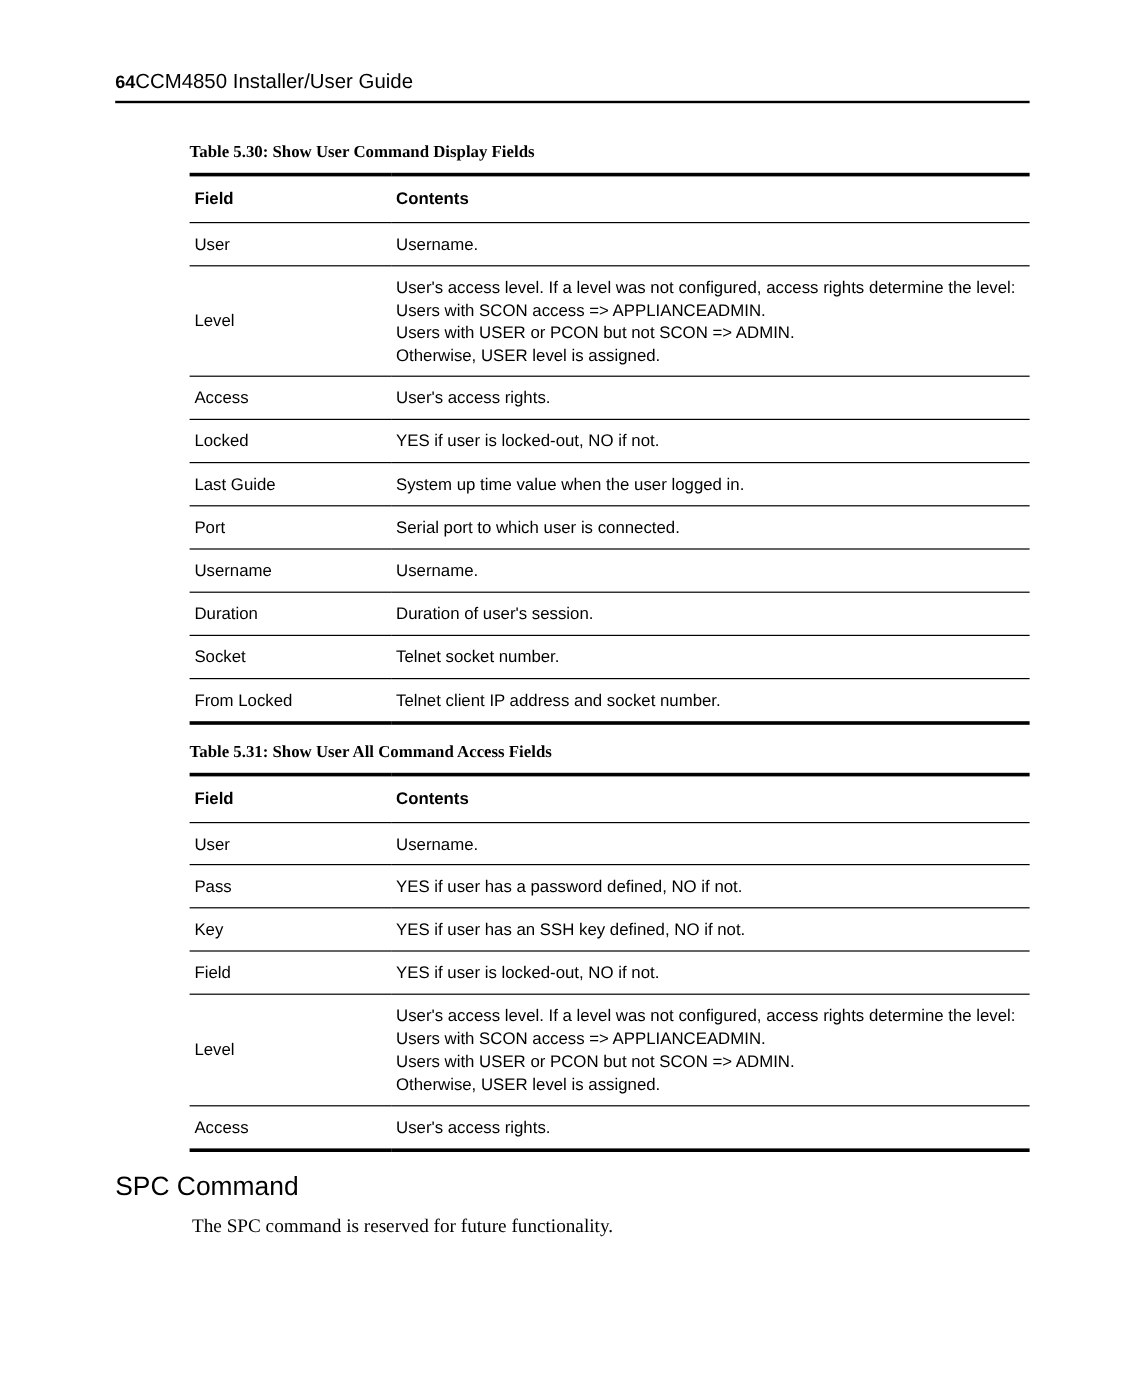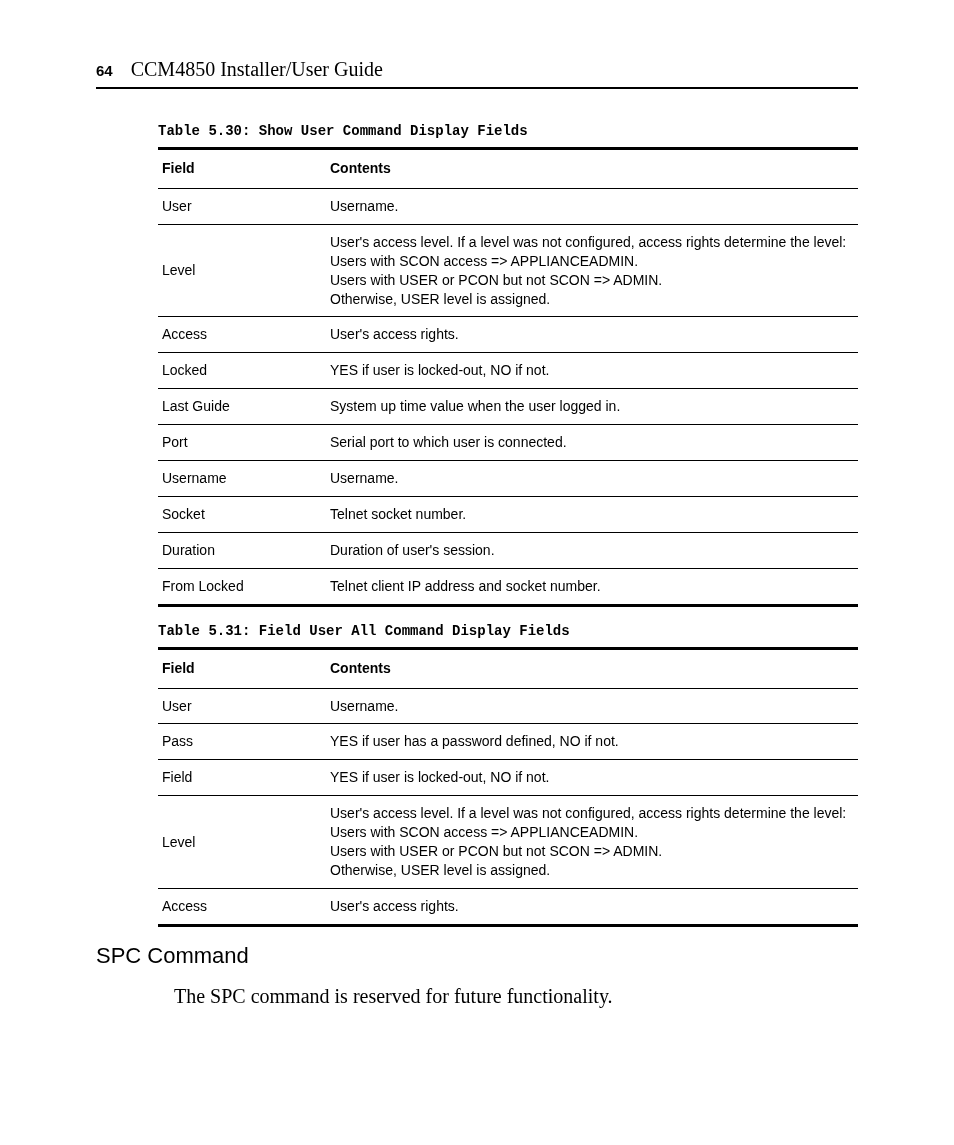--- a/index.html
+++ b/index.html
@@ -8,39 +8,38 @@
     color: #000;
     background: #fff;
     margin: 0;
     padding: 58px 96px 60px 96px;
     width: 954px;
     box-sizing: border-box;
   }
   .header-line {
     display: flex;
     align-items: baseline;
-    gap: 18px;
     padding-bottom: 6px;
     border-bottom: 2.5px solid #000;
     margin-bottom: 34px;
   }
   .page-number {
     font-weight: bold;
     font-family: Arial, Helvetica, sans-serif;
     font-size: 15px;
   }
   .guide-title {
-    font-family: Liberation Serif, serif;
-    font-size: 20px;
+    font-family: Liberation Sans, sans-serif;
+    font-size: 17px;
   }
   .content-indent {
     margin-left: 62px;
   }
   .table-caption {
-    font-family: Liberation Mono, monospace;
+    font-family: Liberation Serif, serif;
     font-weight: bold;
     font-size: 14px;
     margin-bottom: 8px;
   }
   table {
     width: 100%;
     border-collapse: collapse;
     font-family: Arial, Helvetica, sans-serif;
     font-size: 14px;
     border-top: 3px solid #000;
@@ -71,22 +70,22 @@
     margin: 4px 0 28px 0;
   }
   h2.section-heading {
     font-family: Arial, Helvetica, sans-serif;
     font-weight: normal;
     font-size: 22px;
     margin: 16px 0 12px 0;
   }
   .spc-text {
     font-family: "Times New Roman", Times, serif;
-    font-size: 20px;
-    margin: 16px;
+    font-size: 16px;
+    margin: 2px;
   }
   .multiline {
     white-space: pre-line;
   }
 </style>
 </head>
 <body>
 
 <div class="header-line">
   <span class="page-number">64</span>
@@ -129,51 +128,55 @@
         </tr>
         <tr>
           <td class="col-field">Port</td>
           <td class="multiline">Serial port to which user is connected.</td>
         </tr>
         <tr>
           <td class="col-field">Username</td>
           <td class="multiline">Username.</td>
         </tr>
         <tr>
+          <td class="col-field">Duration</td>
+          <td class="multiline">Duration of user's session.</td>
+        </tr>
+        <tr>
           <td class="col-field">Socket</td>
           <td class="multiline">Telnet socket number.</td>
-        </tr>
-        <tr>
-          <td class="col-field">Duration</td>
-          <td class="multiline">Duration of user's session.</td>
         </tr>
         <tr>
           <td class="col-field">From Locked</td>
           <td class="multiline">Telnet client IP address and socket number.</td>
         </tr>
       </tbody>
   </table>
 
 
-  <div class="table-caption">Table 5.31: Field User All Command Display Fields</div>
+  <div class="table-caption">Table 5.31: Show User All Command Access Fields</div>
   <table>
     <thead>
       <tr>
         <th class="col-field">Field</th>
         <th>Contents</th>
       </tr>
     </thead>
     <tbody>
         <tr>
           <td class="col-field">User</td>
           <td class="multiline">Username.</td>
         </tr>
         <tr>
           <td class="col-field">Pass</td>
           <td class="multiline">YES if user has a password defined, NO if not.</td>
+        </tr>
+        <tr>
+          <td class="col-field">Key</td>
+          <td class="multiline">YES if user has an SSH key defined, NO if not.</td>
         </tr>
         <tr>
           <td class="col-field">Field</td>
           <td class="multiline">YES if user is locked-out, NO if not.</td>
         </tr>
         <tr>
           <td class="col-field">Level</td>
           <td class="multiline">User's access level. If a level was not configured, access rights determine the level:
 Users with SCON access =&gt; APPLIANCEADMIN.
 Users with USER or PCON but not SCON =&gt; ADMIN.

